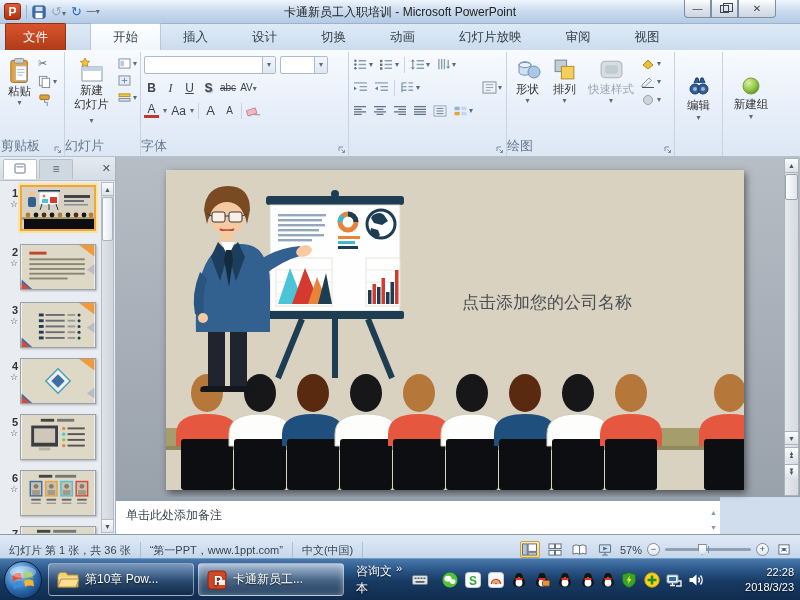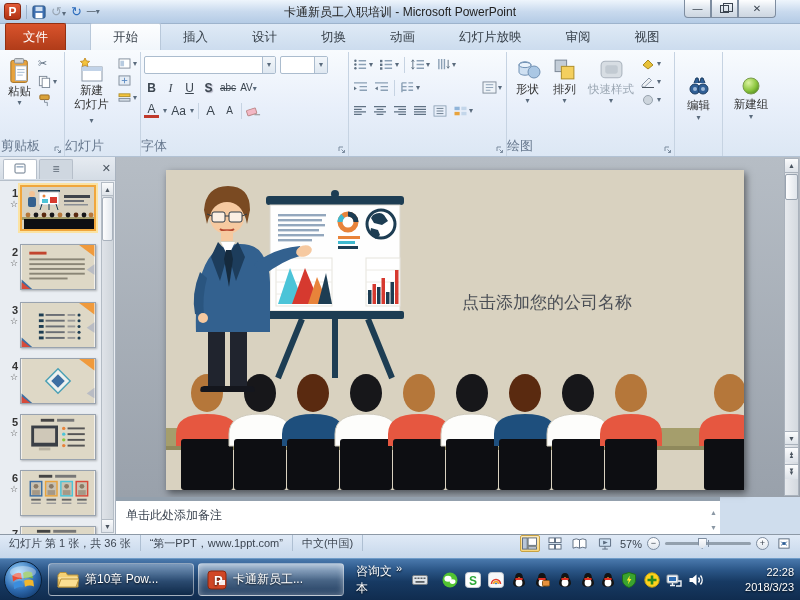--- a/index.html
+++ b/index.html
@@ -67,21 +67,21 @@
 #slide .ssub{position:absolute;left:296px;top:121px;font-size:17px;color:#4a4e55;white-space:nowrap}
 #slide .stag{position:absolute;left:296px;top:148px;font-size:11px;color:#4a4e55;white-space:nowrap}
 #vscroll{position:absolute;right:1px;top:1px;width:15px;height:338px;background:linear-gradient(90deg,#e7eaee,#d4d9df);border:1px solid #aab2bc;font-size:7px;color:#4a545f}
 .varr{position:absolute;left:0;width:13px;height:14px;display:flex;align-items:center;justify-content:center;background:linear-gradient(#fbfcfd,#dde2e8);border-bottom:1px solid #aab2bc}
 #vthumb{position:absolute;left:0;top:15px;width:13px;height:26px;background:linear-gradient(90deg,#fdfdfe,#e0e5eb);border:1px solid #99a3af;border-radius:2px}
 .dblarr{position:absolute;left:0;width:13px;height:15px;display:flex;flex-direction:column;align-items:center;justify-content:center;line-height:.55;background:linear-gradient(#fbfcfd,#dde2e8);border-top:1px solid #aab2bc;font-size:6px}
 
 #notes{position:absolute;left:116px;top:497px;width:604px;height:37px;background:#fff;border-top:4px solid #93a0ad;padding:6px 20px 0 10px;font-size:12px;color:#3b4450}
 .narr{position:absolute;right:3px;font-size:7px;color:#8a97a4}
 
-#statusbar{position:absolute;left:0;top:534px;width:800px;height:24px;background:linear-gradient(#e0eaf6,#c6d7eb);border-top:1px solid #8d99a6;display:flex;align-items:flex-start;font-size:11px;color:#3b4450}
+#statusbar{position:absolute;left:0;top:534px;width:800px;height:24px;background:linear-gradient(#e0eaf6,#c6d7eb);border-top:1px solid #8d99a6;display:flex;align-items:flex-end;font-size:11px;color:#3b4450}
 .ssec{padding:0 9px;border-right:1px solid #aebfd2;height:16px;display:flex;align-items:center}
 #sright{margin-left:auto;display:flex;align-items:center;gap:5px;padding-right:6px}
 .vbtn{width:20px;height:17px;display:flex;align-items:center;justify-content:center;border-radius:2px;border:1px solid transparent}
 .vbtn.active{background:linear-gradient(#fde9b8,#f9d77f);border:1px solid #c8a243}
 .zbtn{width:13px;height:13px;border-radius:50%;border:1px solid #7e8da0;background:linear-gradient(#fff,#dfe6ee);display:flex;align-items:center;justify-content:center;font-size:9px;color:#3b4450;line-height:1}
 #ztrack{position:relative;width:86px;height:3px;background:#93a0ad;border-radius:2px}
 #ztick{position:absolute;left:50%;top:-2px;width:1px;height:7px;background:#7e8da0}
 #zthumb{position:absolute;left:38%;top:-4px;width:9px;height:11px;background:linear-gradient(#fdfdfe,#dfe5ec);border:1px solid #7e8da0;clip-path:polygon(0 0,100% 0,100% 60%,50% 100%,0 60%)}
 
 #taskbar{position:absolute;left:0;top:558px;width:800px;height:42px;background:linear-gradient(#4a79ad,#2a5586 28%,#173a63 55%,#102c4f);border-top:1px solid #6f9cc9}

